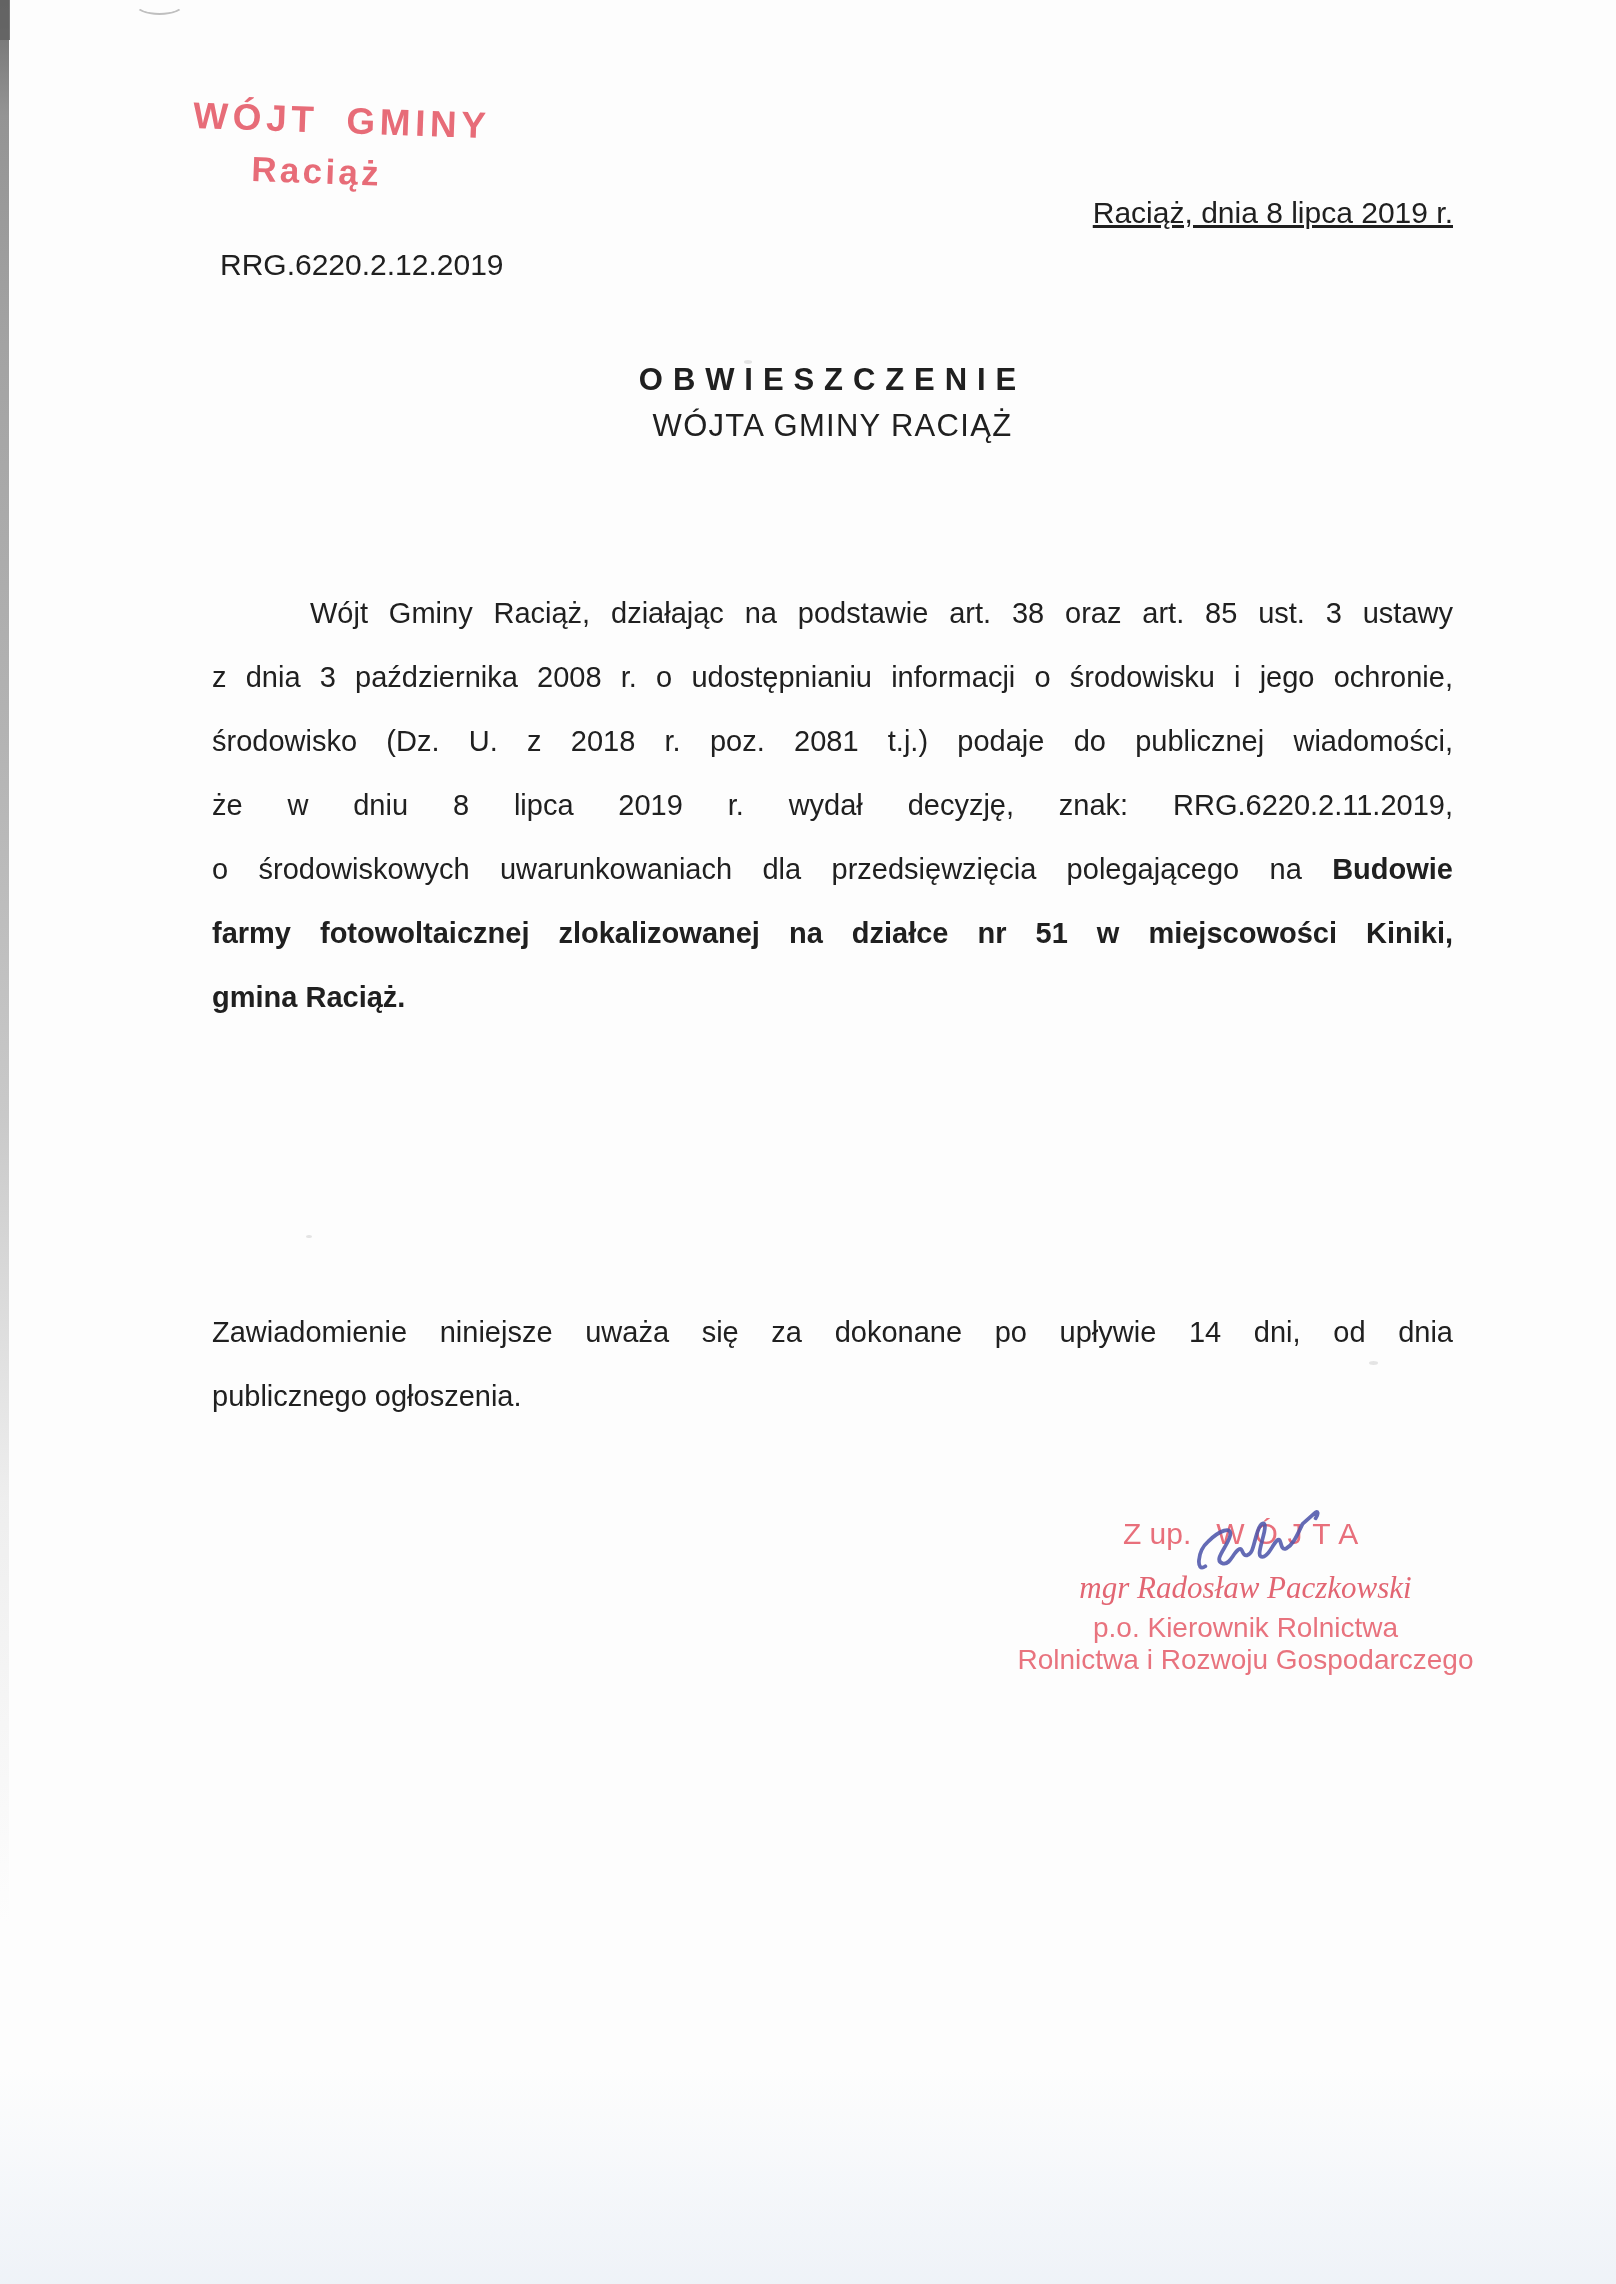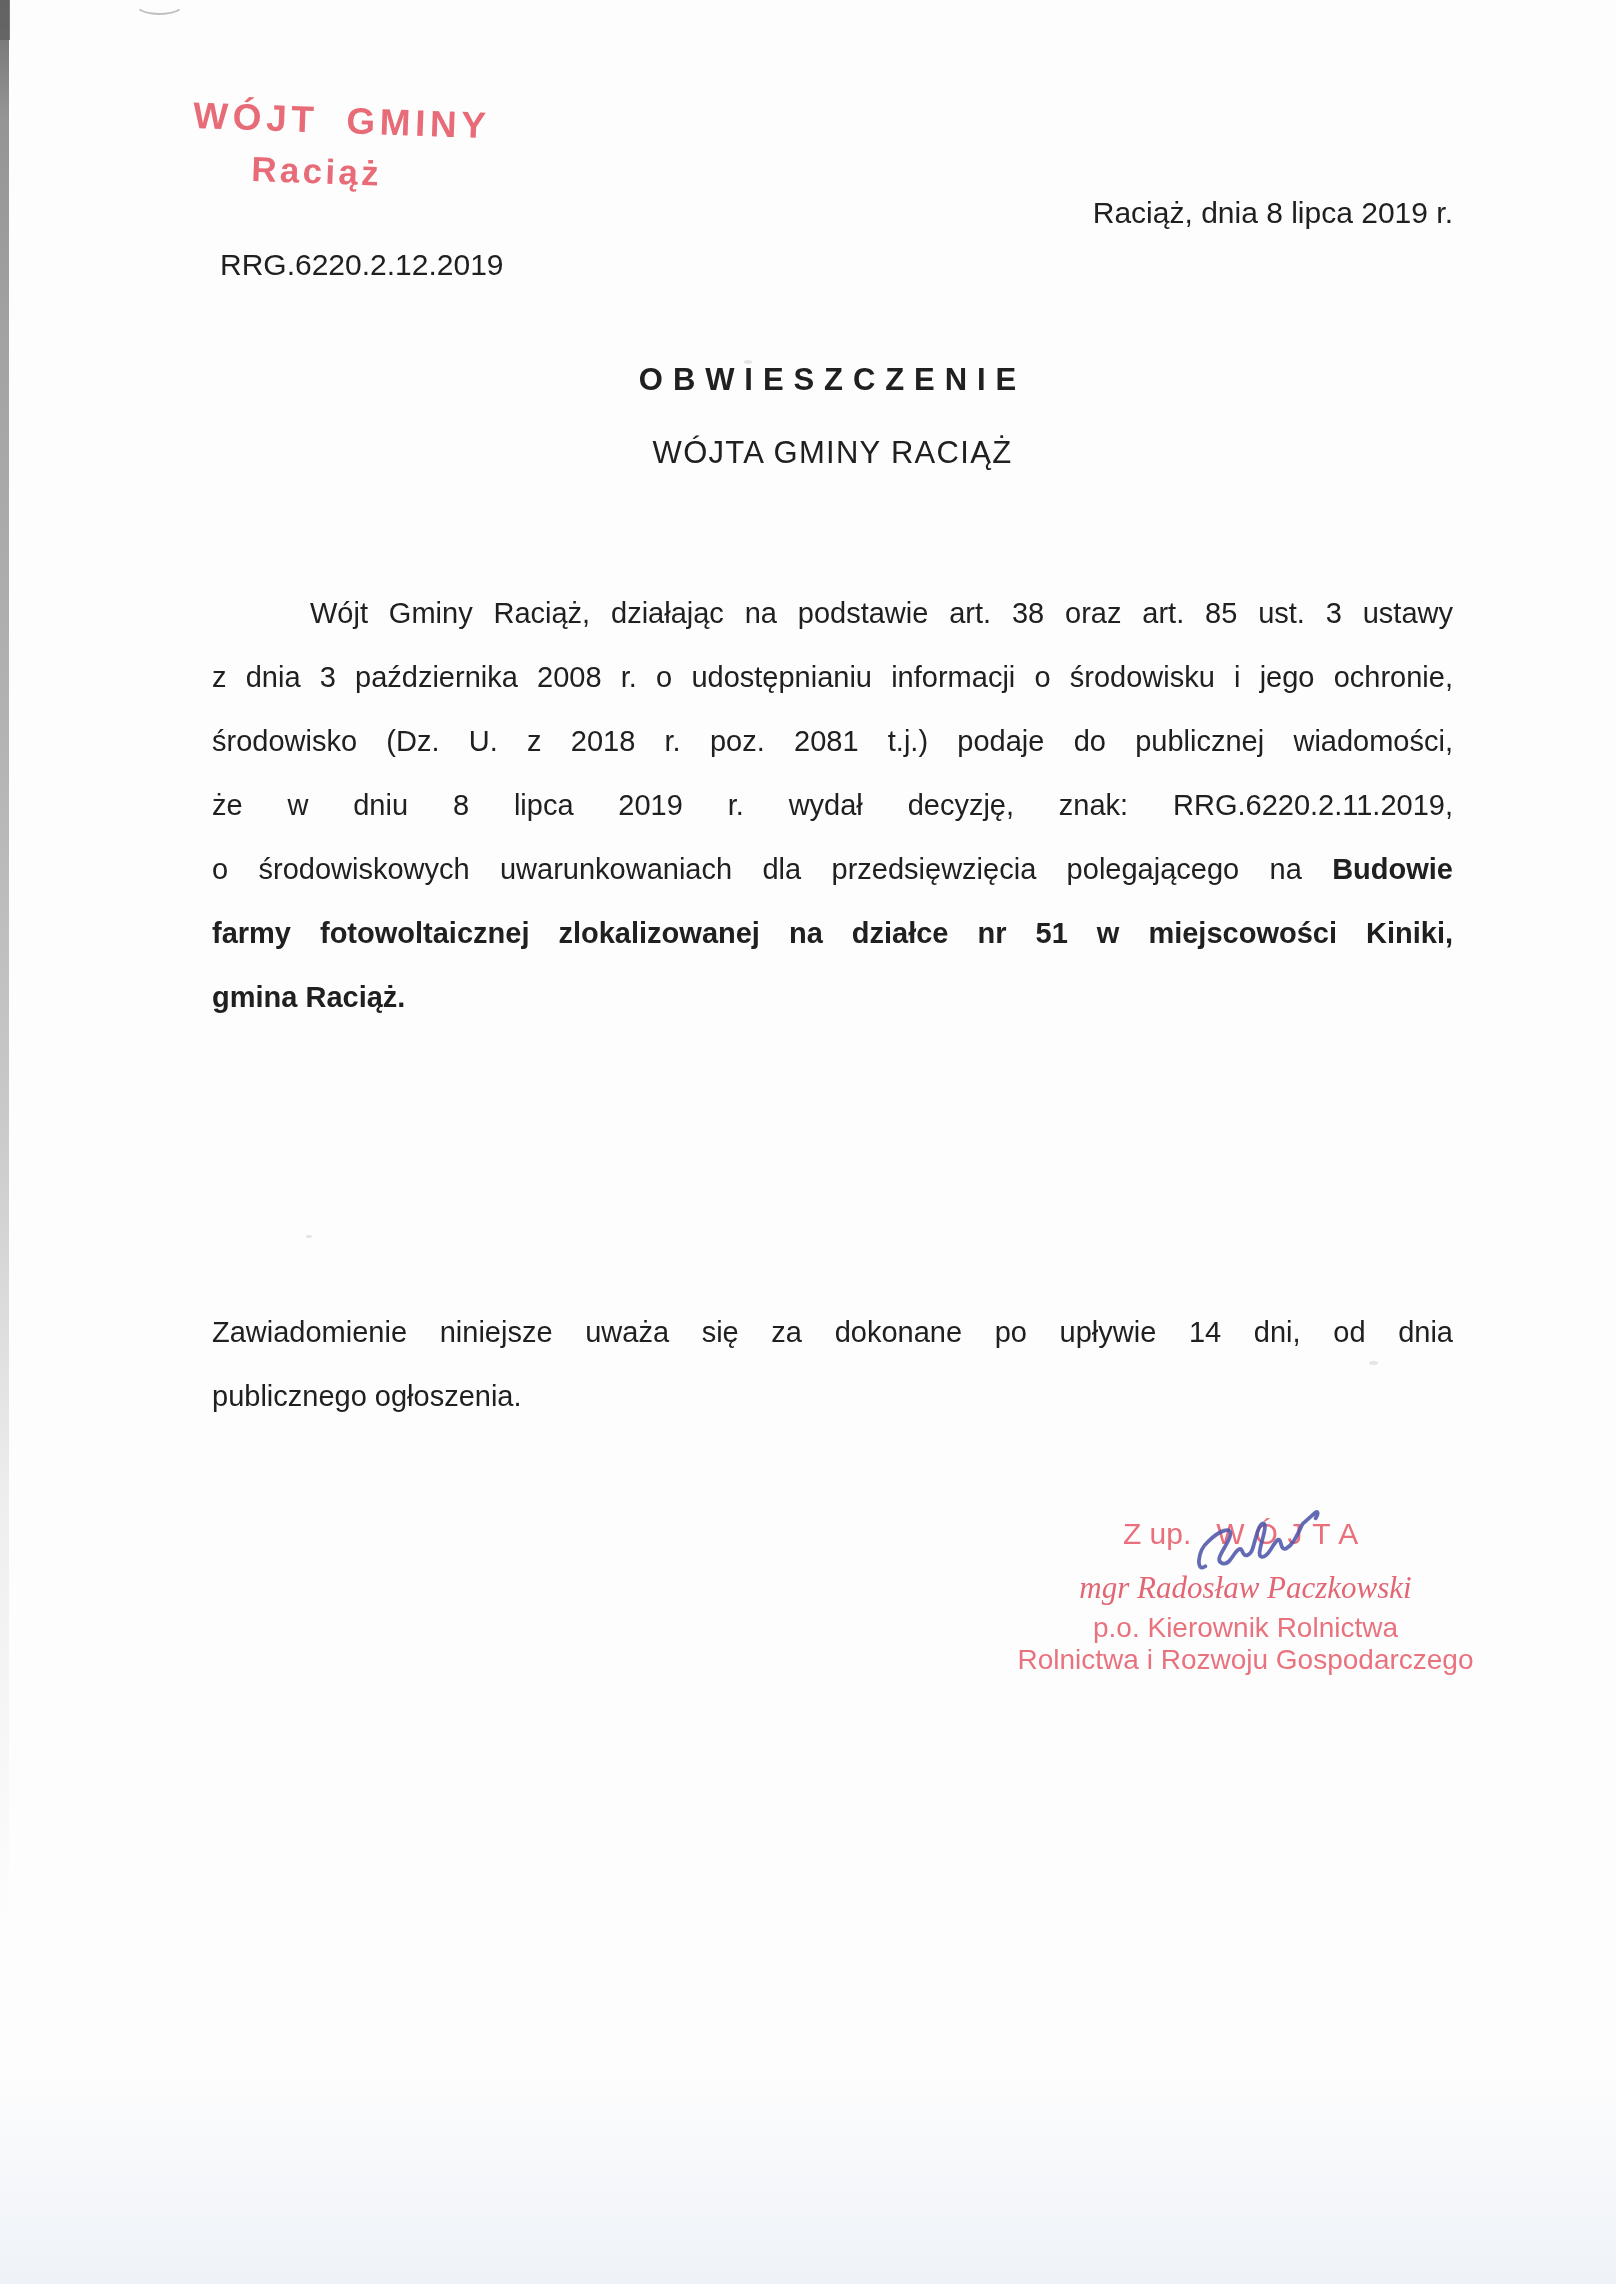--- a/index.html
+++ b/index.html
@@ -41,21 +41,21 @@
   .stamp .s2{
     font-size:35px;font-weight:bold;letter-spacing:3.3px;margin:10.4px 0 0 60px;
     opacity:.92;
   }
   
   .content-col{position:absolute;left:212px;width:1241px;}
   .date-line{top:196px;text-align:right;font-size:30px;}
   .ref-line{position:absolute;left:220px;top:248px;font-size:30px;}
   .title-block{top:362px;text-align:center;}
   .title-main{font-size:31px;font-weight:bold;letter-spacing:.32em;}
-  .title-sub{font-size:31px;letter-spacing:1.3px;margin-top:37px;}
+  .title-sub{font-size:31px;letter-spacing:1.3px;margin-top:10px;}
   
   .para{position:absolute;left:212px;width:1241px;font-size:29px;line-height:64px;}
   .p1{top:581px;}
   .p2{top:1108px;}
   .p3{top:1300px;}
   .line{text-align:justify;text-align-last:justify;}
   .line.last{text-align:left;text-align-last:left;}
   .line.indent{text-indent:98px;}
   .b{font-weight:bold;}
   
@@ -79,21 +79,21 @@
   <div class="speck" style="left:744px;top:360px;width:7.8px;height:3.9px;"></div>
   <div class="speck" style="left:1369px;top:1361px;width:9px;height:3.9px;"></div>
   <div class="speck" style="left:306px;top:1235px;width:5.9px;height:3.3px;"></div>
   <div class="bottom-tint"></div>
 
   <div class="stamp">
     <div class="s1">WÓJT GMINY</div>
     <div class="s2">Raciąż</div>
   </div>
 
-  <div class="content-col date-line" style="position:absolute;">Raciąż, dnia 8 lipca 2019 r.</div>
+  <div class="content-col date-line" style="position:absolute;text-decoration:underline;">Raciąż, dnia 8 lipca 2019 r.</div>
 
   <div class="ref-line">RRG.6220.2.12.2019</div>
 
   <div class="content-col title-block" style="position:absolute;">
     <div class="title-main">OBWIESZCZENIE</div>
     <div class="title-sub">WÓJTA GMINY RACIĄŻ</div>
   </div>
 
   <div class="para p1">
     <div class="line indent">Wójt Gminy Raciąż, działając na podstawie art. 38 oraz art. 85 ust. 3 ustawy</div>

